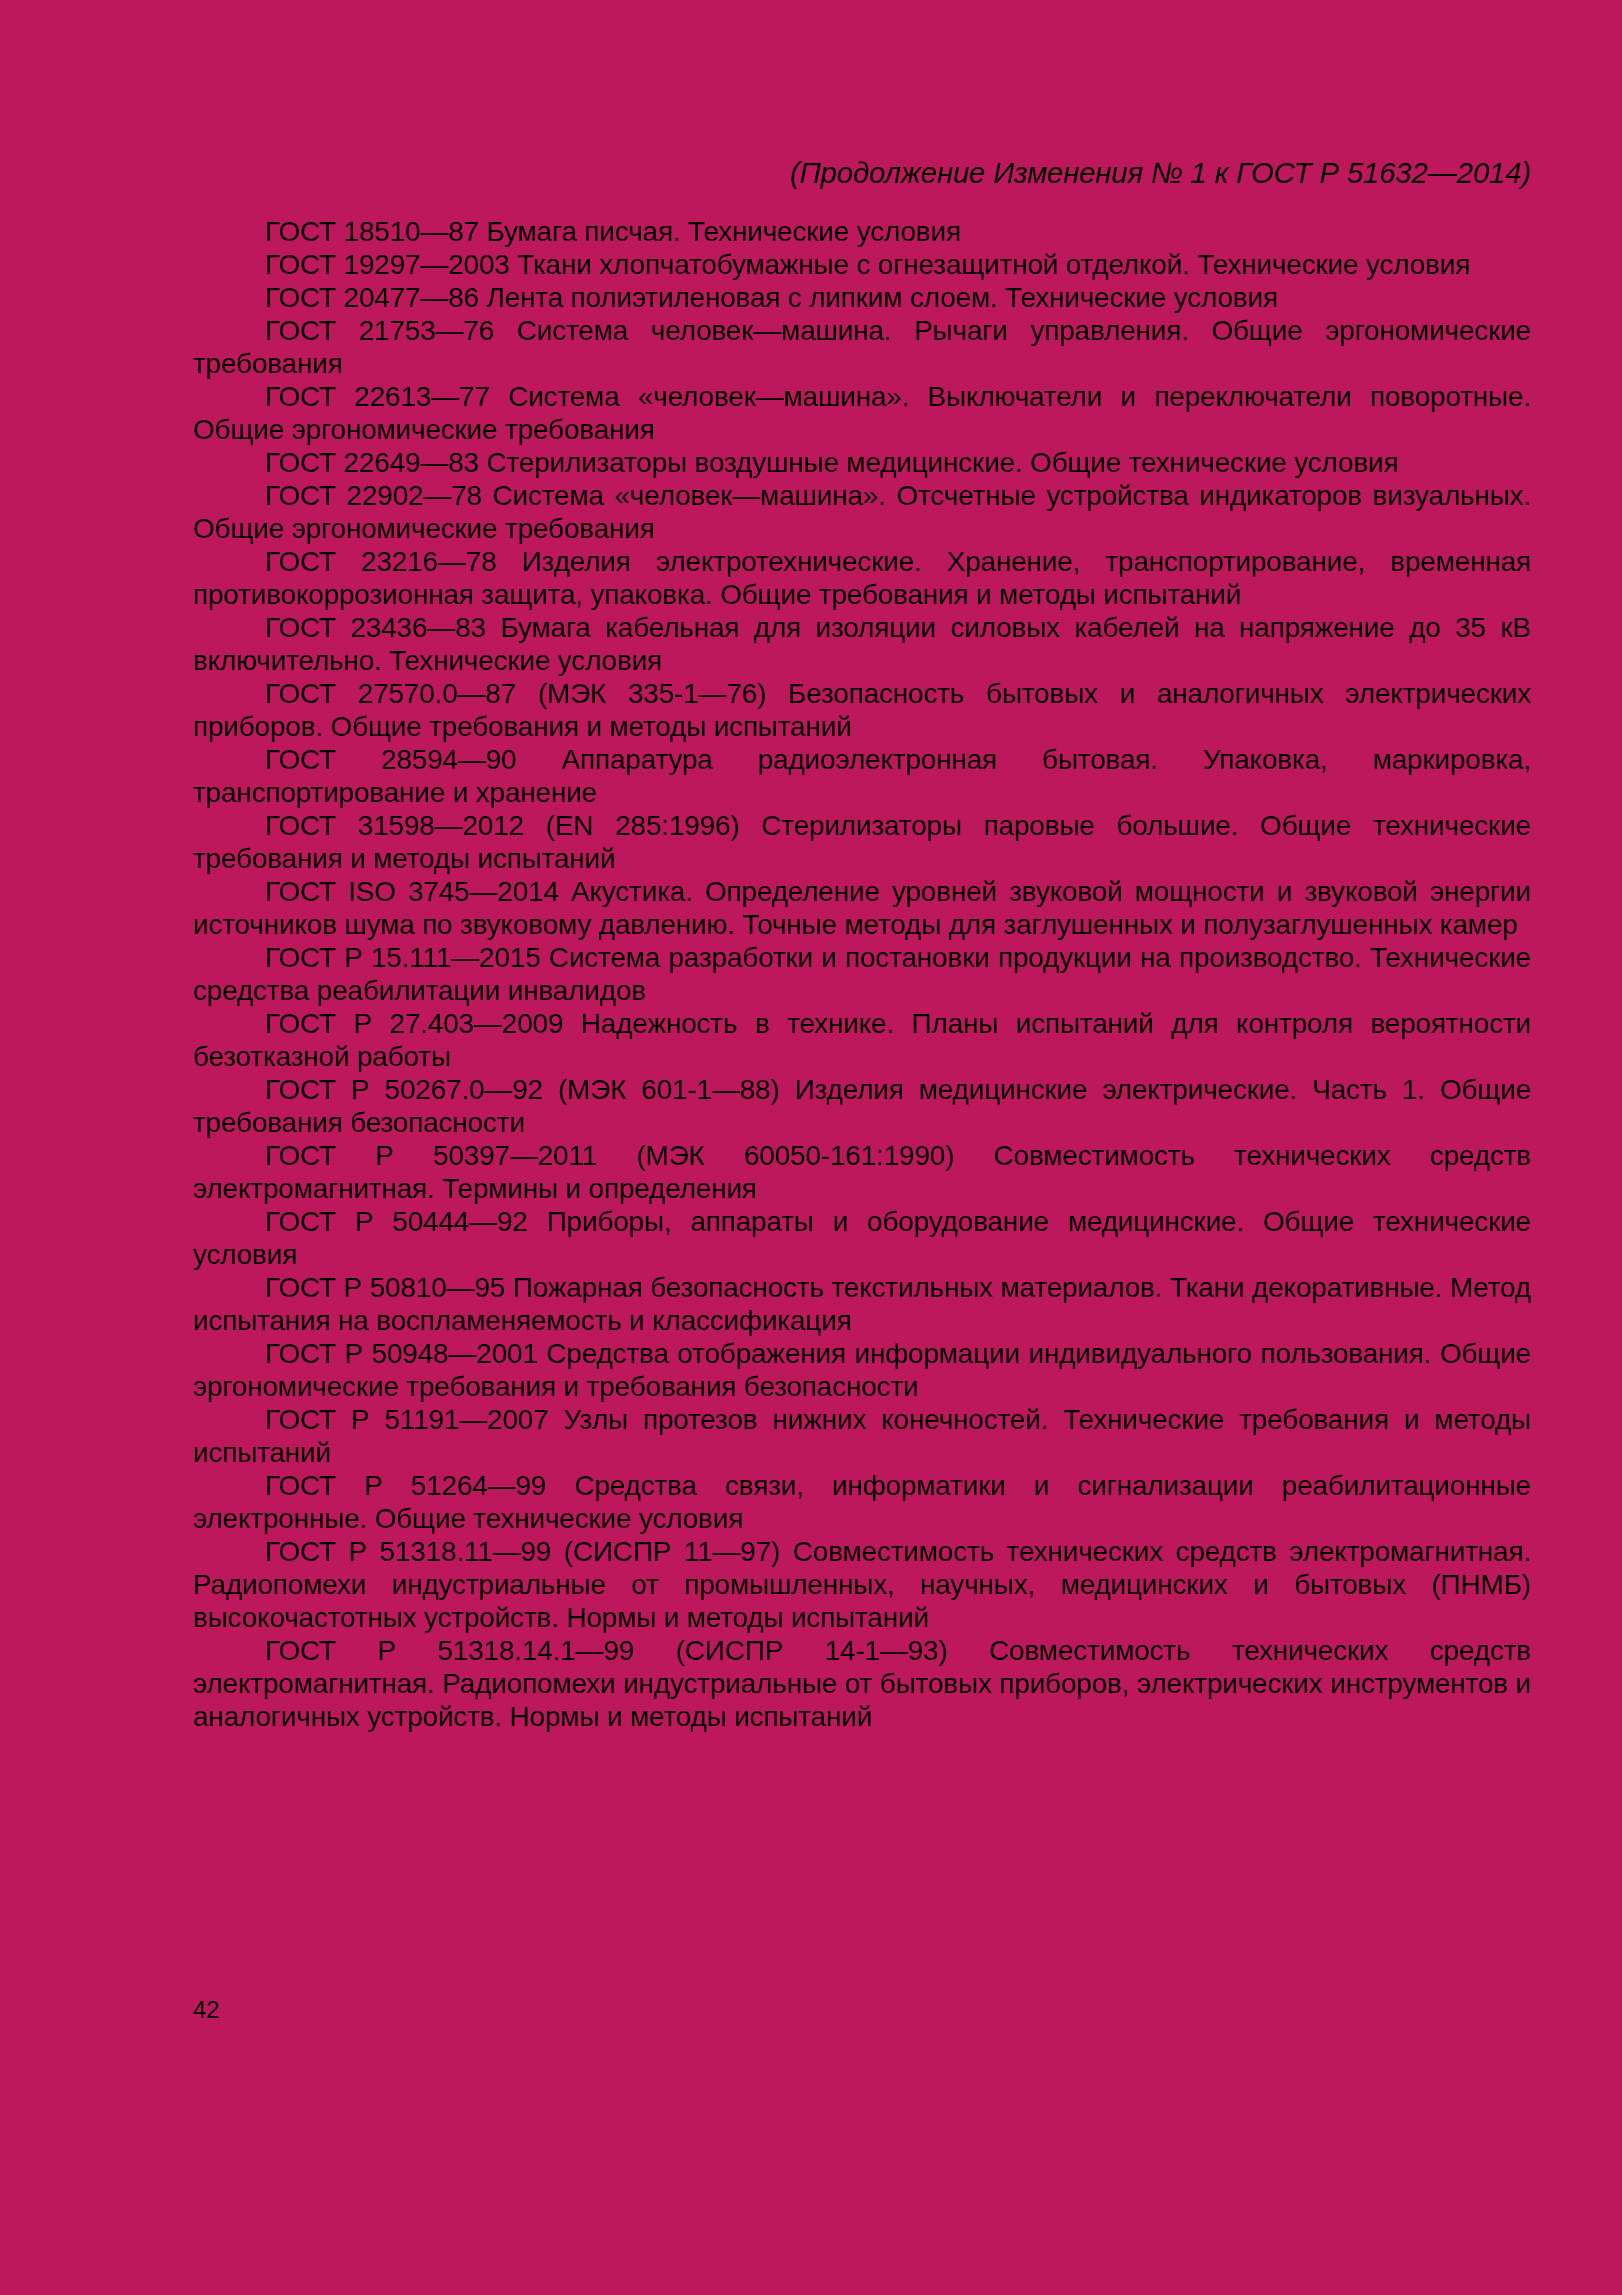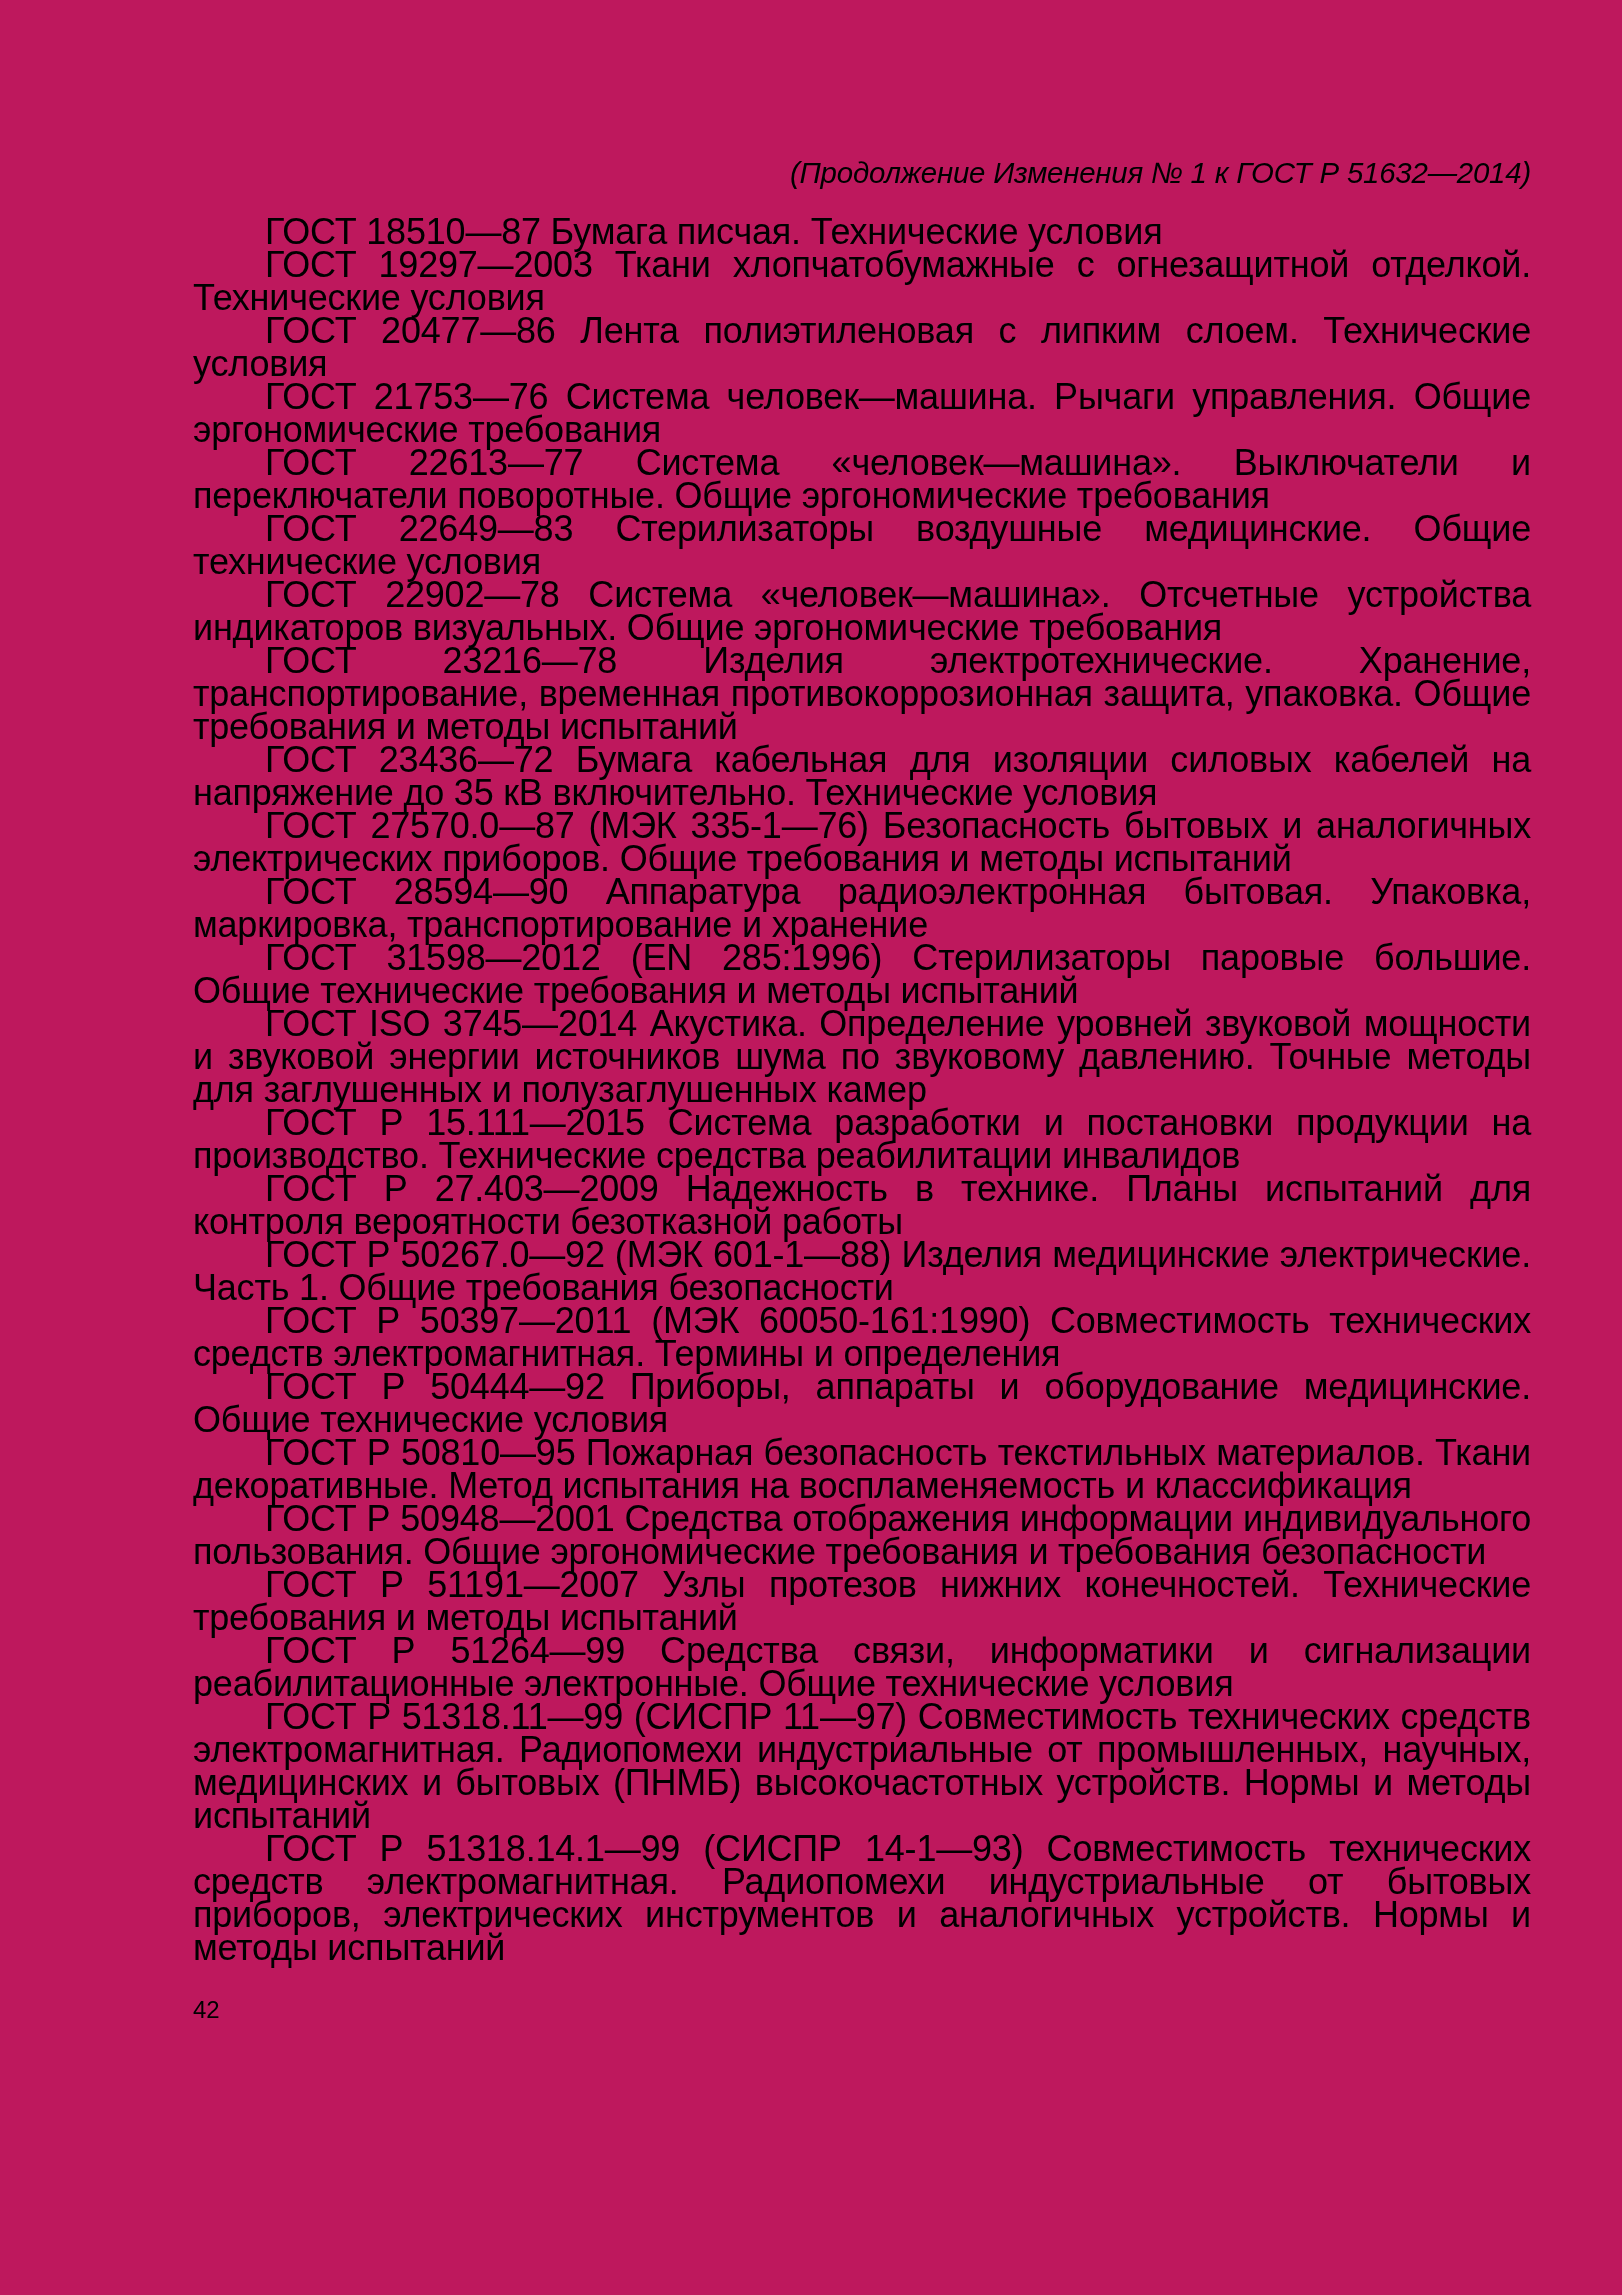--- a/index.html
+++ b/index.html
@@ -19,21 +19,21 @@
     font-size: 29.4px;
     font-style: italic;
     letter-spacing: -0.2px;
     white-space: nowrap;
   }
   .standards-list {
     position: absolute;
     top: 215px;
     left: 193px;
     width: 1338px;
-    font-size: 36px;
+    font-size: 28px;
     line-height: 33px;
     text-align: justify;
     letter-spacing: -0.2px;
     hyphens: auto;
     -webkit-hyphens: auto;
   }
   .standard-entry {
     margin: 0;
     padding: 0;
     text-indent: 72px;
@@ -55,21 +55,21 @@
 
   <div class="standards-list">
     <p class="standard-entry">ГОСТ 18510—87 Бумага писчая. Технические условия</p>
     <p class="standard-entry">ГОСТ 19297—2003 Ткани хлопчатобумажные с огнезащитной отделкой. Технические условия</p>
     <p class="standard-entry">ГОСТ 20477—86 Лента полиэтиленовая с липким слоем. Технические условия</p>
     <p class="standard-entry">ГОСТ 21753—76 Система человек—машина. Рычаги управления. Общие эргономические требования</p>
     <p class="standard-entry">ГОСТ 22613—77 Система «человек—машина». Выключатели и переключатели поворотные. Общие эргономические требования</p>
     <p class="standard-entry">ГОСТ 22649—83 Стерилизаторы воздушные медицинские. Общие технические условия</p>
     <p class="standard-entry">ГОСТ 22902—78 Система «человек—машина». Отсчетные устройства индикаторов визуальных. Общие эргономические требования</p>
     <p class="standard-entry">ГОСТ 23216—78 Изделия электротехнические. Хранение, транспортирование, временная противокоррозионная защита, упаковка. Общие требования и методы испытаний</p>
-    <p class="standard-entry">ГОСТ 23436—72 Бумага кабельная для изоляции силовых кабелей на напряжение до 35 кВ включительно. Технические условия</p>
+    <p class="standard-entry">ГОСТ 23436—83 Бумага кабельная для изоляции силовых кабелей на напряжение до 35 кВ включительно. Технические условия</p>
     <p class="standard-entry">ГОСТ 27570.0—87 (МЭК 335-1—76) Безопасность бытовых и аналогичных электрических приборов. Общие требования и методы испытаний</p>
     <p class="standard-entry">ГОСТ 28594—90 Аппаратура радиоэлектронная бытовая. Упаковка, маркировка, транспортирование и хранение</p>
     <p class="standard-entry">ГОСТ 31598—2012 (EN 285:1996) Стерилизаторы паровые большие. Общие технические требования и методы испытаний</p>
     <p class="standard-entry">ГОСТ ISO 3745—2014 Акустика. Определение уровней звуковой мощности и звуковой энергии источников шума по звуковому давлению. Точные методы для заглушенных и полузаглушенных камер</p>
     <p class="standard-entry">ГОСТ Р 15.111—2015 Система разработки и постановки продукции на производство. Технические средства реабилитации инвалидов</p>
     <p class="standard-entry">ГОСТ Р 27.403—2009 Надежность в технике. Планы испытаний для контроля вероятности безотказной работы</p>
     <p class="standard-entry">ГОСТ Р 50267.0—92 (МЭК 601-1—88) Изделия медицинские электрические. Часть 1. Общие требования безопасности</p>
     <p class="standard-entry">ГОСТ Р 50397—2011 (МЭК 60050-161:1990) Совместимость технических средств электромагнитная. Термины и определения</p>
     <p class="standard-entry">ГОСТ Р 50444—92 Приборы, аппараты и оборудование медицинские. Общие технические условия</p>
     <p class="standard-entry">ГОСТ Р 50810—95 Пожарная безопасность текстильных материалов. Ткани декоративные. Метод испытания на воспламеняемость и классификация</p>

